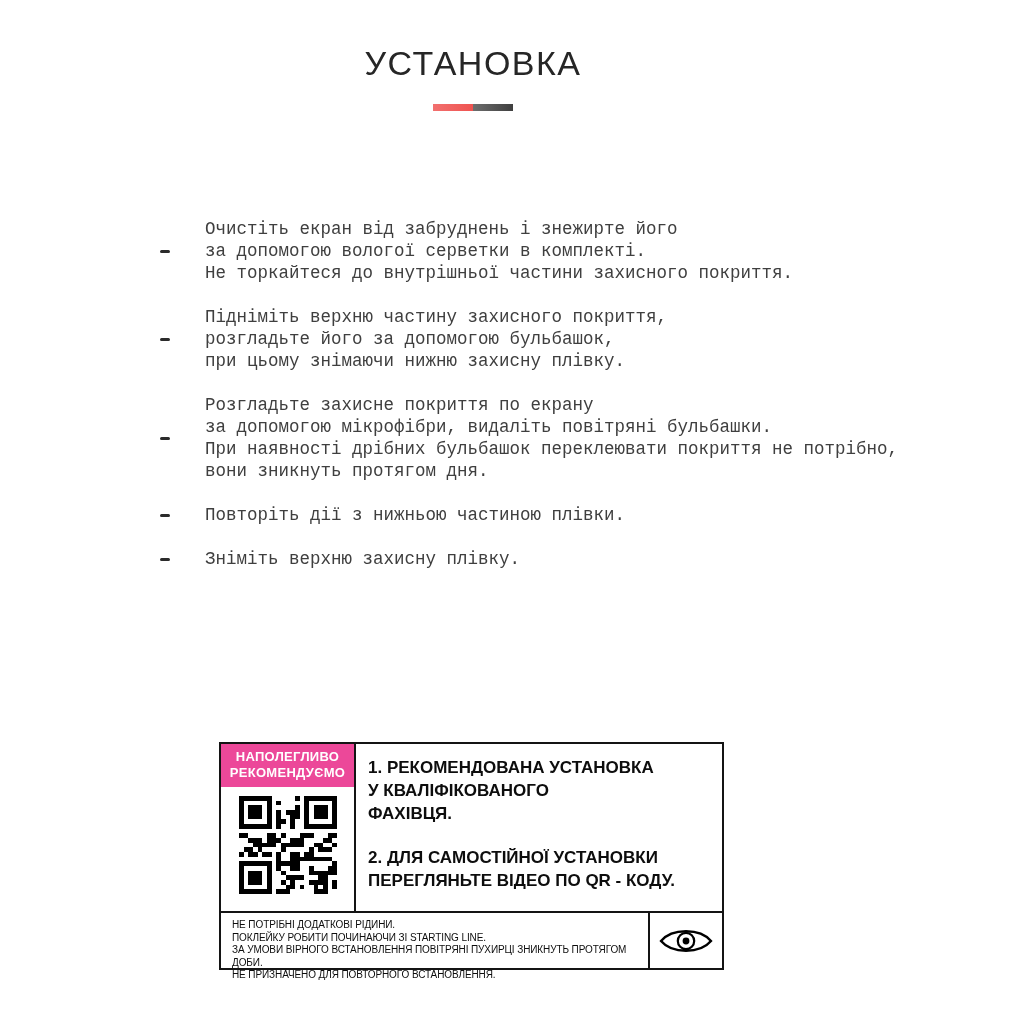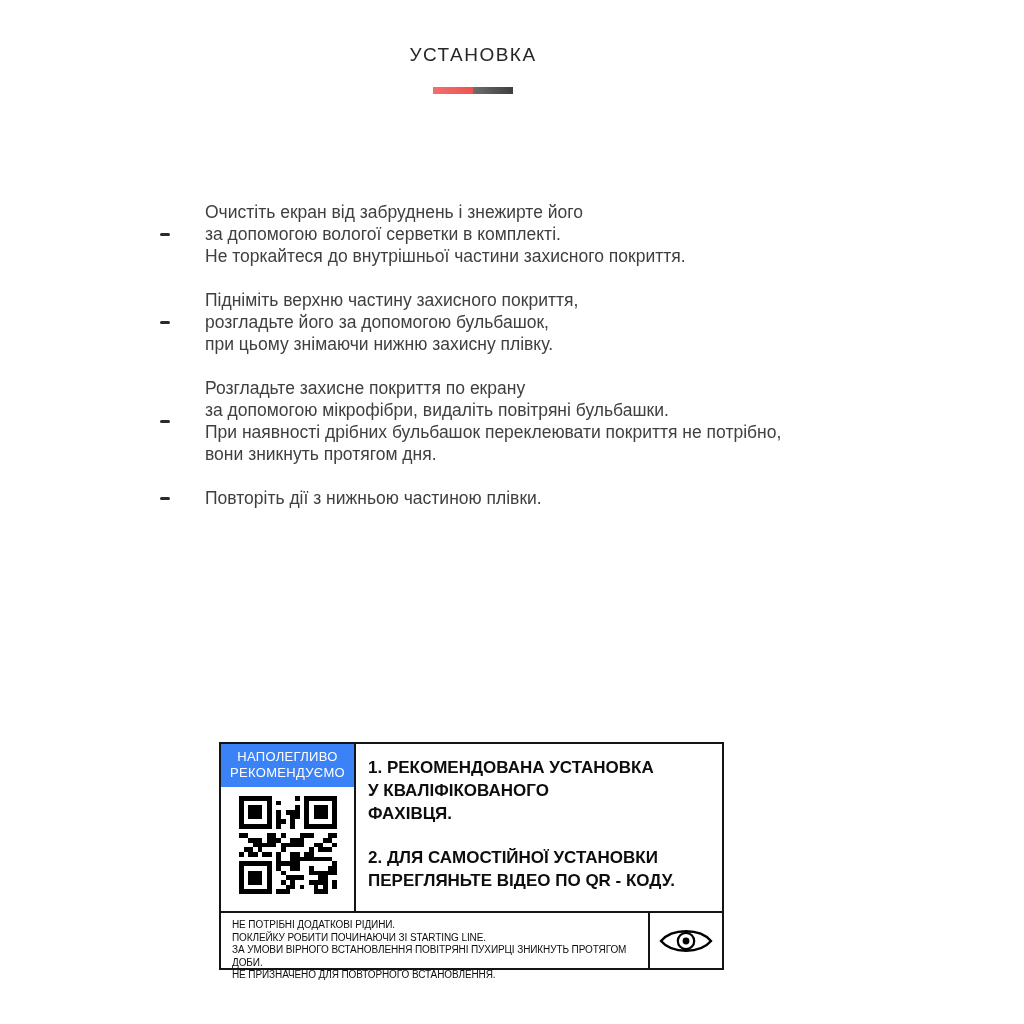--- a/index.html
+++ b/index.html
@@ -8,28 +8,28 @@
     font-family: "Liberation Sans", "DejaVu Sans", sans-serif;
     -webkit-font-smoothing: antialiased;
   }
   .page { position: relative; width: 1024px; height: 1024px; background: #fff; overflow: hidden; }
 
   
   .content { position: absolute; left: 0; top: 0; width: 946px; }
 
   .title {
     margin: 0; padding-top: 44px; text-align: center;
-    font-size: 19px; font-weight: 500; letter-spacing: 1.5px; color: #262626;
+    font-size: 34px; font-weight: 500; letter-spacing: 1.5px; color: #262626;
   }
   .divider { display: flex; justify-content: center; margin-top: 21px; }
   .divider span { display: block; width: 40px; height: 7px; }
   .divider-red  { background: linear-gradient(90deg, #f2706f, var(--accent-red, #ef5350)); }
   .divider-gray { background: linear-gradient(90deg, #6e6e6e, var(--accent-gray, #3f3f3f)); }
 
-  .steps { margin-top: 107px; margin-left: 160px; }
+  .steps { margin-top: 107px; margin-left: 160px; font-family: Liberation Mono, monospace; }
   .step { display: flex; align-items: center; margin-bottom: 22px; }
   .marker {
     flex: none; width: 10px; height: 3px; border-radius: 2px;
     background: #2b2b2b; margin-right: 35px;
   }
   .step-text {
     margin: 0; font-size: 17.5px; line-height: 22px; color: #3f3f3f;
     white-space: pre-line;
   }
 
@@ -37,22 +37,22 @@
   .rec-box {
     position: absolute; left: 219px; top: 742px; width: 505px; height: 228px;
     box-sizing: border-box; border: 2px solid #141414; background: #fff;
   }
   .rec-main { display: flex; height: 167px; box-sizing: border-box; }
   .rec-left {
     width: 135px; flex: none; box-sizing: border-box; border-right: 2px solid #141414;
     display: flex; flex-direction: column; align-items: center;
   }
   .rec-badge {
-    width: 100%; box-sizing: border-box; background: #3b82f6; color: #fff;
-    text-align: center; font-size: 13px; font-weight: 400; line-height: 16px;
+    width: 100%; box-sizing: border-box; background: #ec4899; color: #fff;
+    text-align: center; font-size: 13px; font-weight: 700; line-height: 16px;
     padding: 5px 2px 6px; white-space: pre-line; letter-spacing: 0.3px;
   }
   .qr { margin-top: 9px; width: 98px; height: 98px; }
   .qr svg { width: 98px; height: 98px; display: block; }
   .rec-right { flex: 1; padding: 12px 10px 0 12px; }
   .rec-item {
     margin: 0 0 21px 0; font-size: 17px; font-weight: 700; line-height: 23px;
     color: #0d0d0d; white-space: pre-line;
   }
   .rec-footer { display: flex; height: 57px; box-sizing: border-box; border-top: 2px solid #141414; }
@@ -95,20 +95,24 @@
       <div class="step">
         <span class="marker"></span>
         <p class="step-text">Розгладьте захисне покриття по екрану
 за допомогою мікрофібри, видаліть повітряні бульбашки.
 При наявності дрібних бульбашок переклеювати покриття не потрібно,
 вони зникнуть протягом дня.</p>
       </div>
       <div class="step">
         <span class="marker"></span>
         <p class="step-text">Повторіть дії з нижньою частиною плівки.</p>
+      </div>
+      <div class="step">
+        <span class="marker"></span>
+        <p class="step-text">Зніміть верхню захисну плівку.</p>
       </div>
     </div>
   </div>
 
   <div class="rec-box">
     <div class="rec-main">
       <div class="rec-left">
         <div class="rec-badge">НАПОЛЕГЛИВО
 РЕКОМЕНДУЄМО</div>
         <div class="qr">

